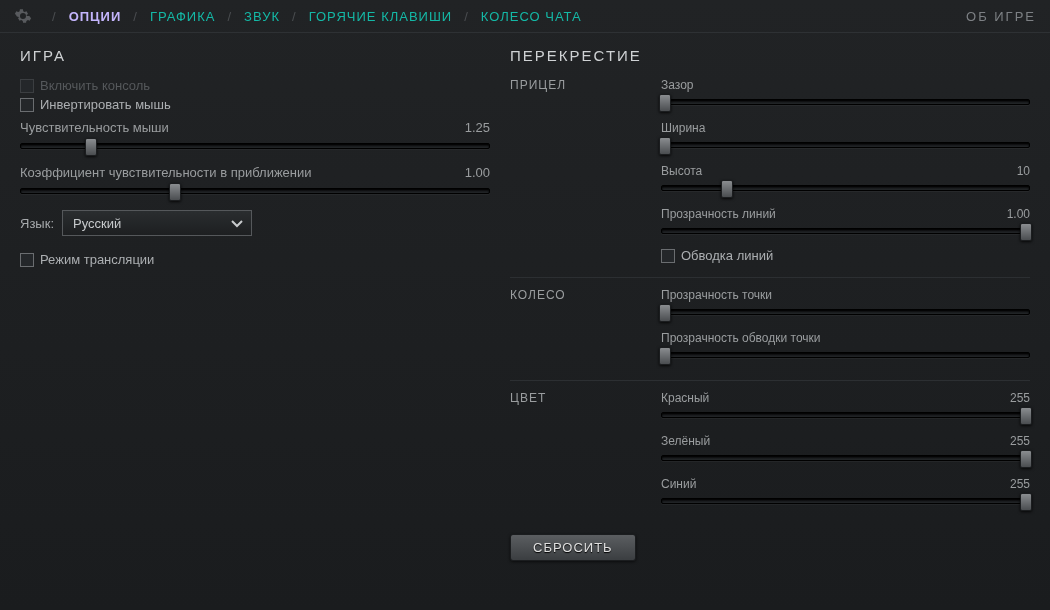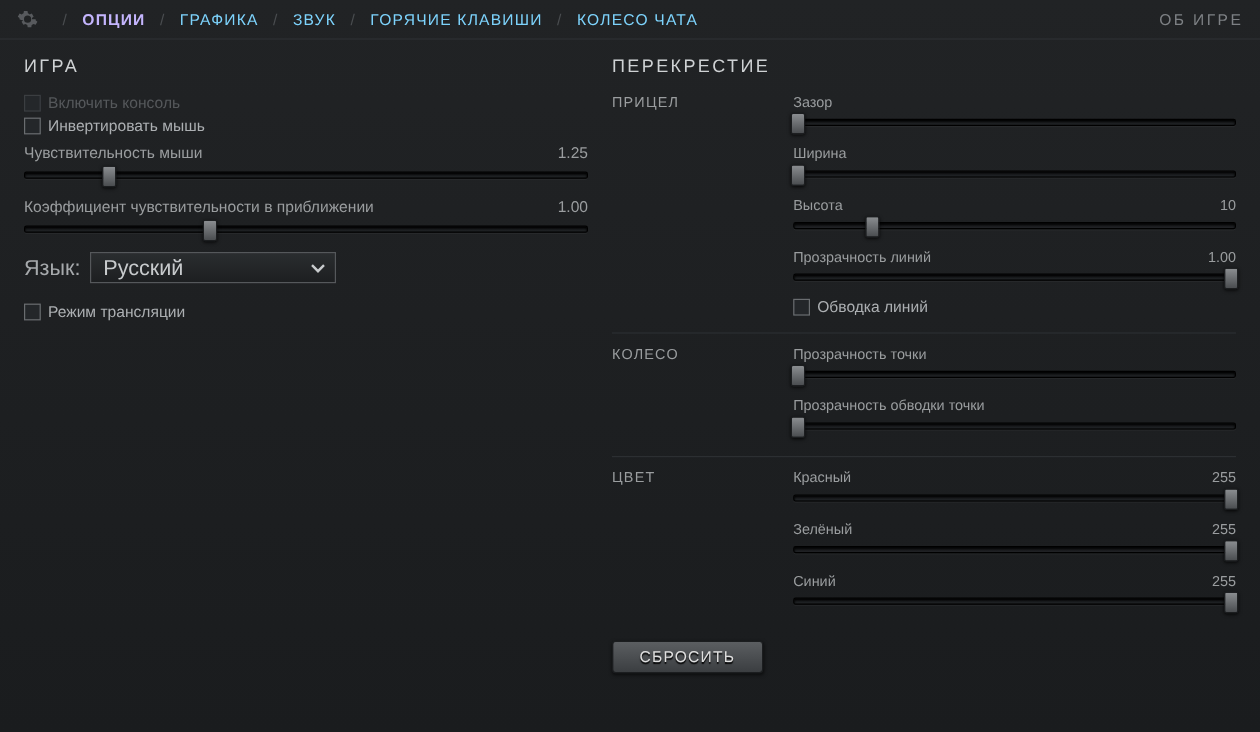--- a/index.html
+++ b/index.html
@@ -4,21 +4,21 @@
 <style>
   *{box-sizing:border-box;margin:0;padding:0;font-family:Arial,Helvetica,sans-serif;}
   html,body{width:1050px;height:610px;background:#1c1e20;color:#b0b0b0;overflow:hidden;}
   body{background:linear-gradient(to bottom,#212325 0%,#1a1c1e 100%);}
 
   
   .topnav{display:flex;align-items:center;height:32px;padding:0 14px;font-size:13px;letter-spacing:1px;}
   .topnav .gear{width:18px;height:18px;margin-right:8px;opacity:.6;}
   .topnav .tabs{display:flex;align-items:center;}
   .topnav .sep{color:#4a4d50;margin:0 12px;}
-  .topnav .tab{color:#7dd3fc;cursor:pointer;text-transform:uppercase;}
+  .topnav .tab{color:#14b8a6;cursor:pointer;text-transform:uppercase;}
   .topnav .tab.active{color:#c4b5fd;font-weight:bold;}
   .topnav .spacer{flex:1;}
   .topnav .about{color:#7d8084;cursor:pointer;letter-spacing:2px;}
 
   .divider{height:1px;background:#2e3134;margin:0 0 6px 0;}
 
   .content{display:flex;padding:4px 20px 0 20px;height:calc(100% - 40px);}
   .col-left{width:490px;padding-right:20px;}
   .col-right{flex:1;position:relative;}
 
@@ -35,23 +35,23 @@
   .slider-row .label-line{display:flex;justify-content:space-between;font-size:13px;color:#9a9d9f;margin-bottom:4px;}
   .slider{position:relative;height:14px;}
   .slider .track{position:absolute;left:0;right:0;top:4px;height:6px;
     background:linear-gradient(to bottom,#0d0e0f 0%,#25282b 100%);
     border:1px solid #000;border-radius:2px;box-shadow:inset 0 1px 2px #000,0 1px 0 rgba(255,255,255,.04);}
   .slider .thumb{position:absolute;top:-1px;width:12px;height:18px;
     background:linear-gradient(to bottom,#8a8d90 0%,#4a4d50 100%);
     border:1px solid #1b1d1f;border-radius:2px;box-shadow:0 1px 3px rgba(0,0,0,.8);}
 
   
-  .select-row{display:flex;align-items:center;margin:10px 0 16px 0;font-size:18px;}
+  .select-row{display:flex;align-items:center;margin:10px 0 16px 0;font-size:13px;}
   .select-row .lbl{margin-right:8px;color:#a6a9ac;}
-  .select{position:relative;width:205px;height:26px;border:1px solid #55585b;
+  .select{position:relative;width:190px;height:26px;border:1px solid #55585b;
     background:linear-gradient(to bottom,#2a2d2f 0%,#1d1f21 100%);
     display:flex;align-items:center;padding:0 10px;color:#c8cbcd;cursor:pointer;}
   .select .chev{position:absolute;right:8px;top:7px;width:12px;height:12px;}
 
   
   .group{display:flex;margin-bottom:6px;gap:46px;}
   .group .glabel{width:105px;flex-shrink:0;font-size:12px;letter-spacing:1px;color:#9a9d9f;padding-top:0px;}
   .group .gbody{flex:1;}
   .mini-slider{margin:0 0 12px 0;}
   .mini-slider .lbl-line{display:flex;justify-content:space-between;font-size:12px;color:#9a9d9f;margin-bottom:3px;}

